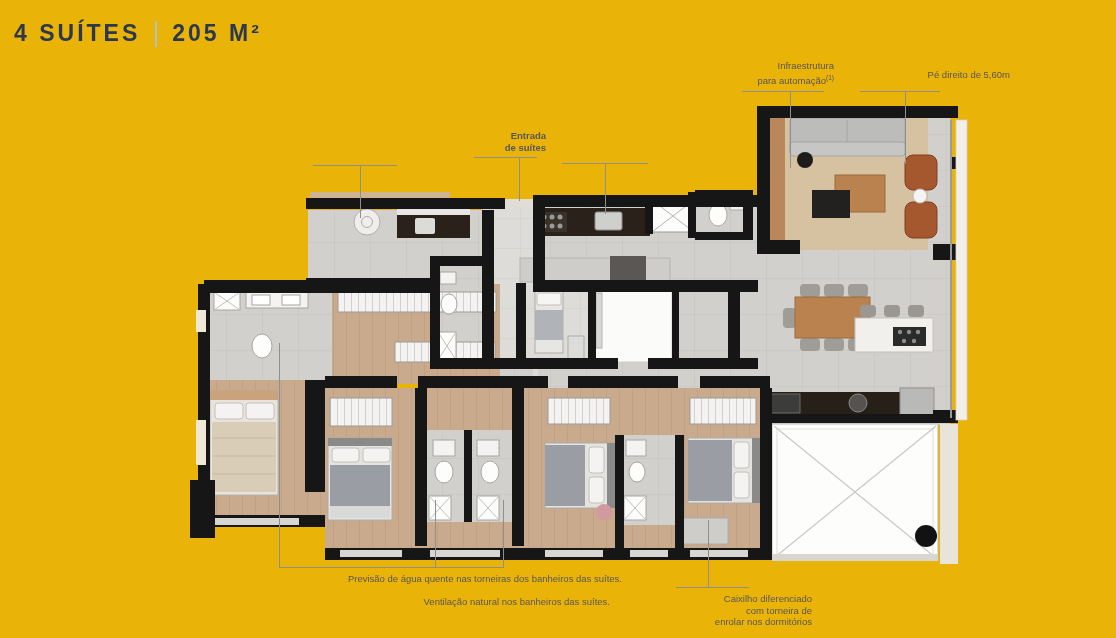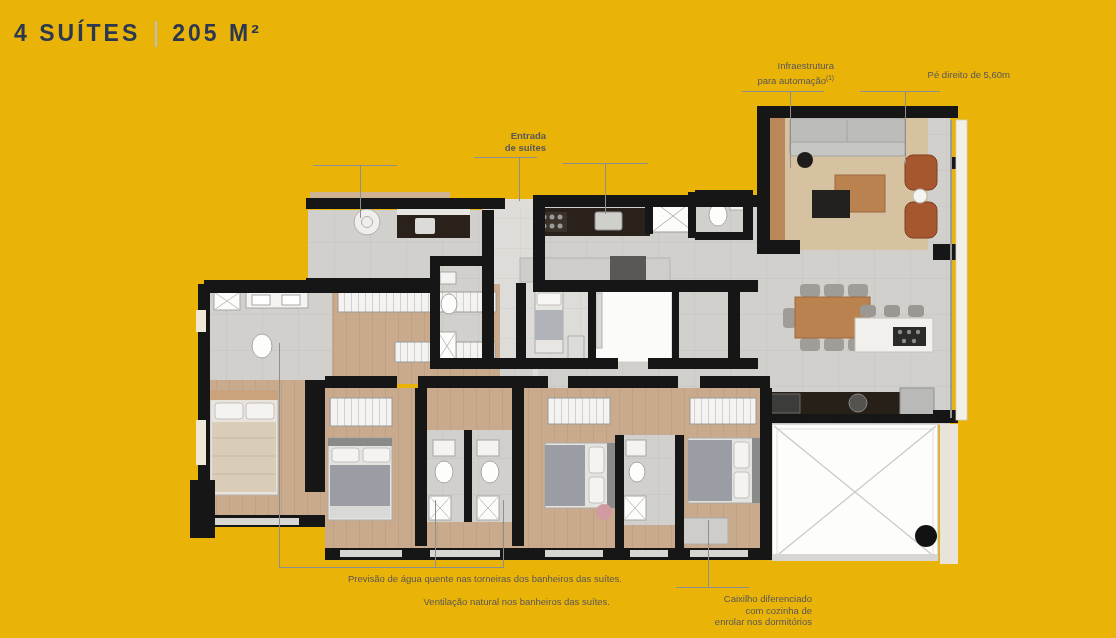--- a/index.html
+++ b/index.html
@@ -340,17 +340,17 @@
     <div>Previsão de água quente nas torneiras dos banheiros das suítes.</div>
   </div>
   <div class="ann" style="left:280px;top:596px;width:330px;">
     <div>Ventilação natural nos banheiros das suítes.</div>
   </div>
 
   <div class="vline" style="left:708px;top:520px;height:67px;"></div>
   <div class="hline" style="left:676px;top:587px;width:73px;"></div>
   <div class="ann" style="left:655px;top:593px;width:120px;margin-left:37px;">
     <div>Caixilho diferenciado</div>
-    <div>com cozinha de</div>
+    <div>com torneira de</div>
     <div>enrolar nos dormitórios</div>
   </div>
 
 </div>
 
 </body></html>

